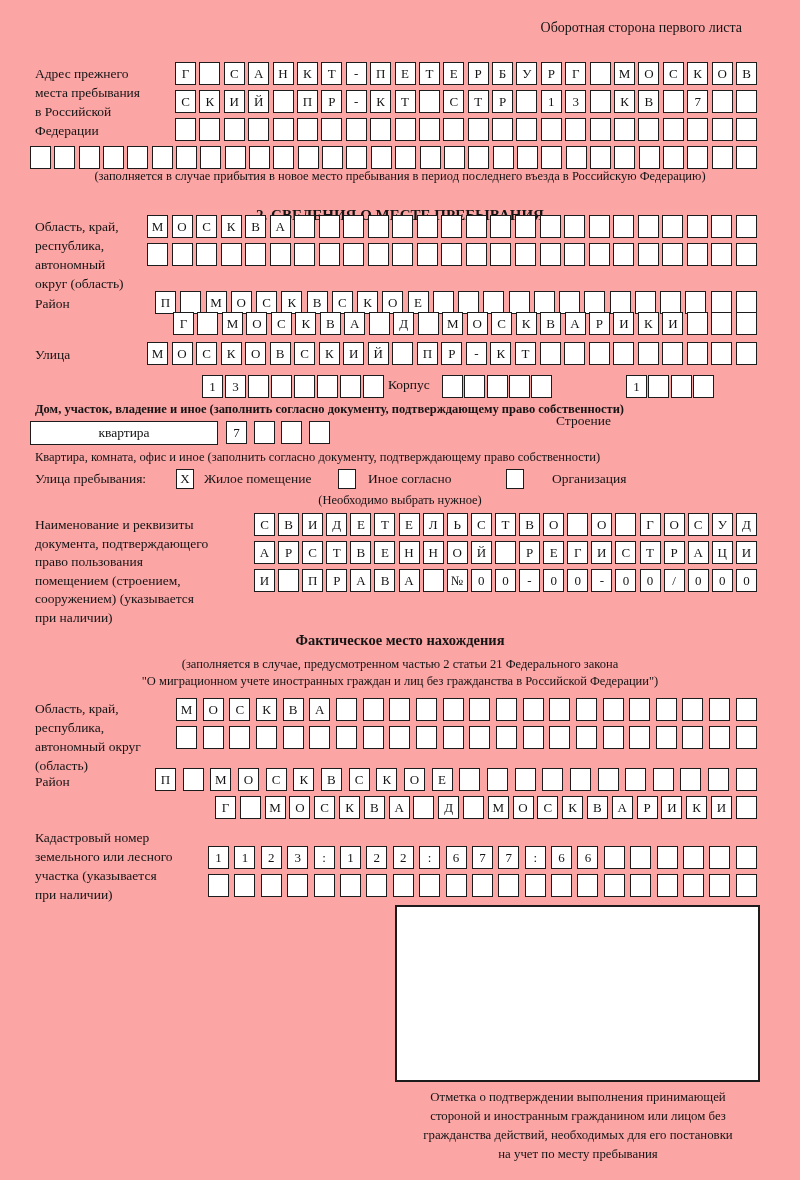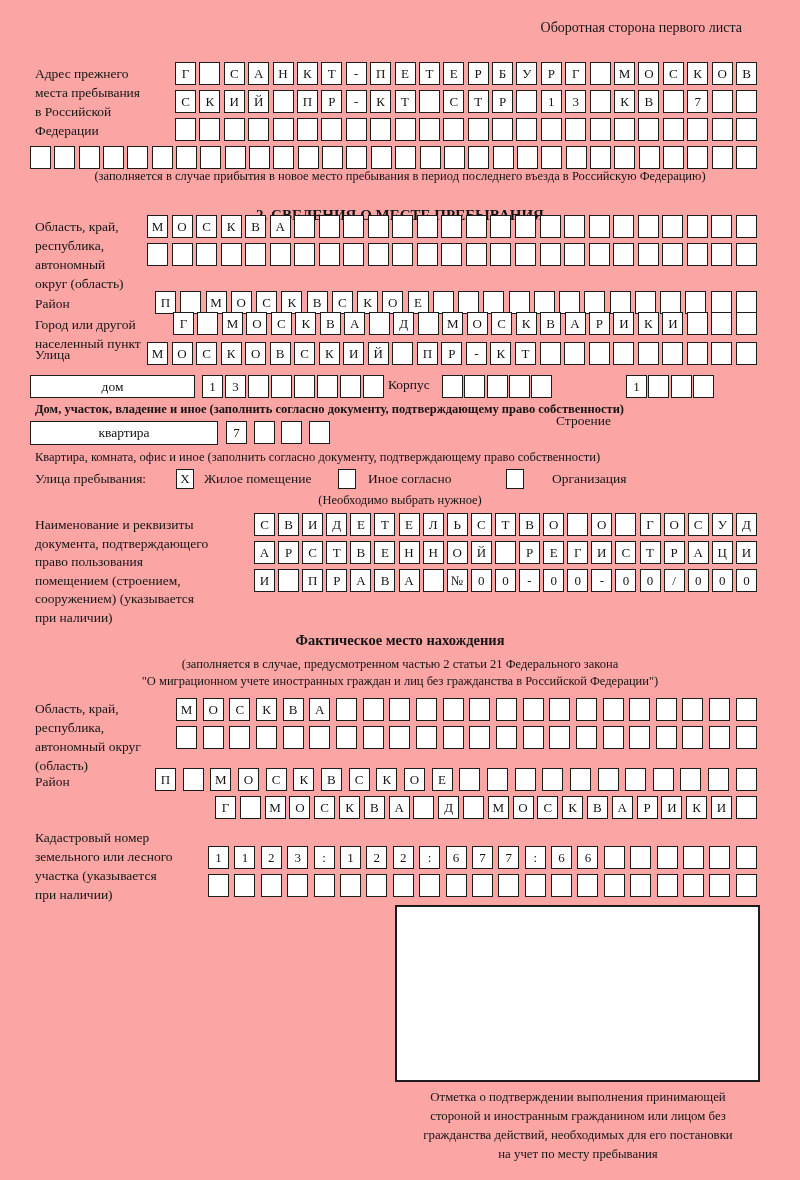--- a/index.html
+++ b/index.html
@@ -232,21 +232,20 @@
       <div class="cbox"></div>
       <div class="cbox"></div>
       <div class="cbox"></div>
       <div class="cbox"></div>
       <div class="cbox"></div>
       <div class="cbox"></div>
       <div class="cbox"></div>
       <div class="cbox"></div>
     </div>
 
-  <div class="abs lbl" style="left:35px;top:315px;width:140px;">Город или другой<br>населенный пункт</div>
   <div class="crow" style="left:173px;top:312px;width:584px;">
       <div class="cbox">Г</div>
       <div class="cbox"></div>
       <div class="cbox">М</div>
       <div class="cbox">О</div>
       <div class="cbox">С</div>
       <div class="cbox">К</div>
       <div class="cbox">В</div>
       <div class="cbox">А</div>
       <div class="cbox"></div>
@@ -289,21 +288,20 @@
       <div class="cbox"></div>
       <div class="cbox"></div>
       <div class="cbox"></div>
       <div class="cbox"></div>
       <div class="cbox"></div>
       <div class="cbox"></div>
       <div class="cbox"></div>
       <div class="cbox"></div>
     </div>
 
-  <div class="abs widebox" style="left:30px;top:375px;width:165px;">дом</div>
   <div class="crow" style="left:202px;top:375px;width:182px;">
       <div class="cbox">1</div>
       <div class="cbox">3</div>
       <div class="cbox"></div>
       <div class="cbox"></div>
       <div class="cbox"></div>
       <div class="cbox"></div>
       <div class="cbox"></div>
       <div class="cbox"></div>
     </div>

